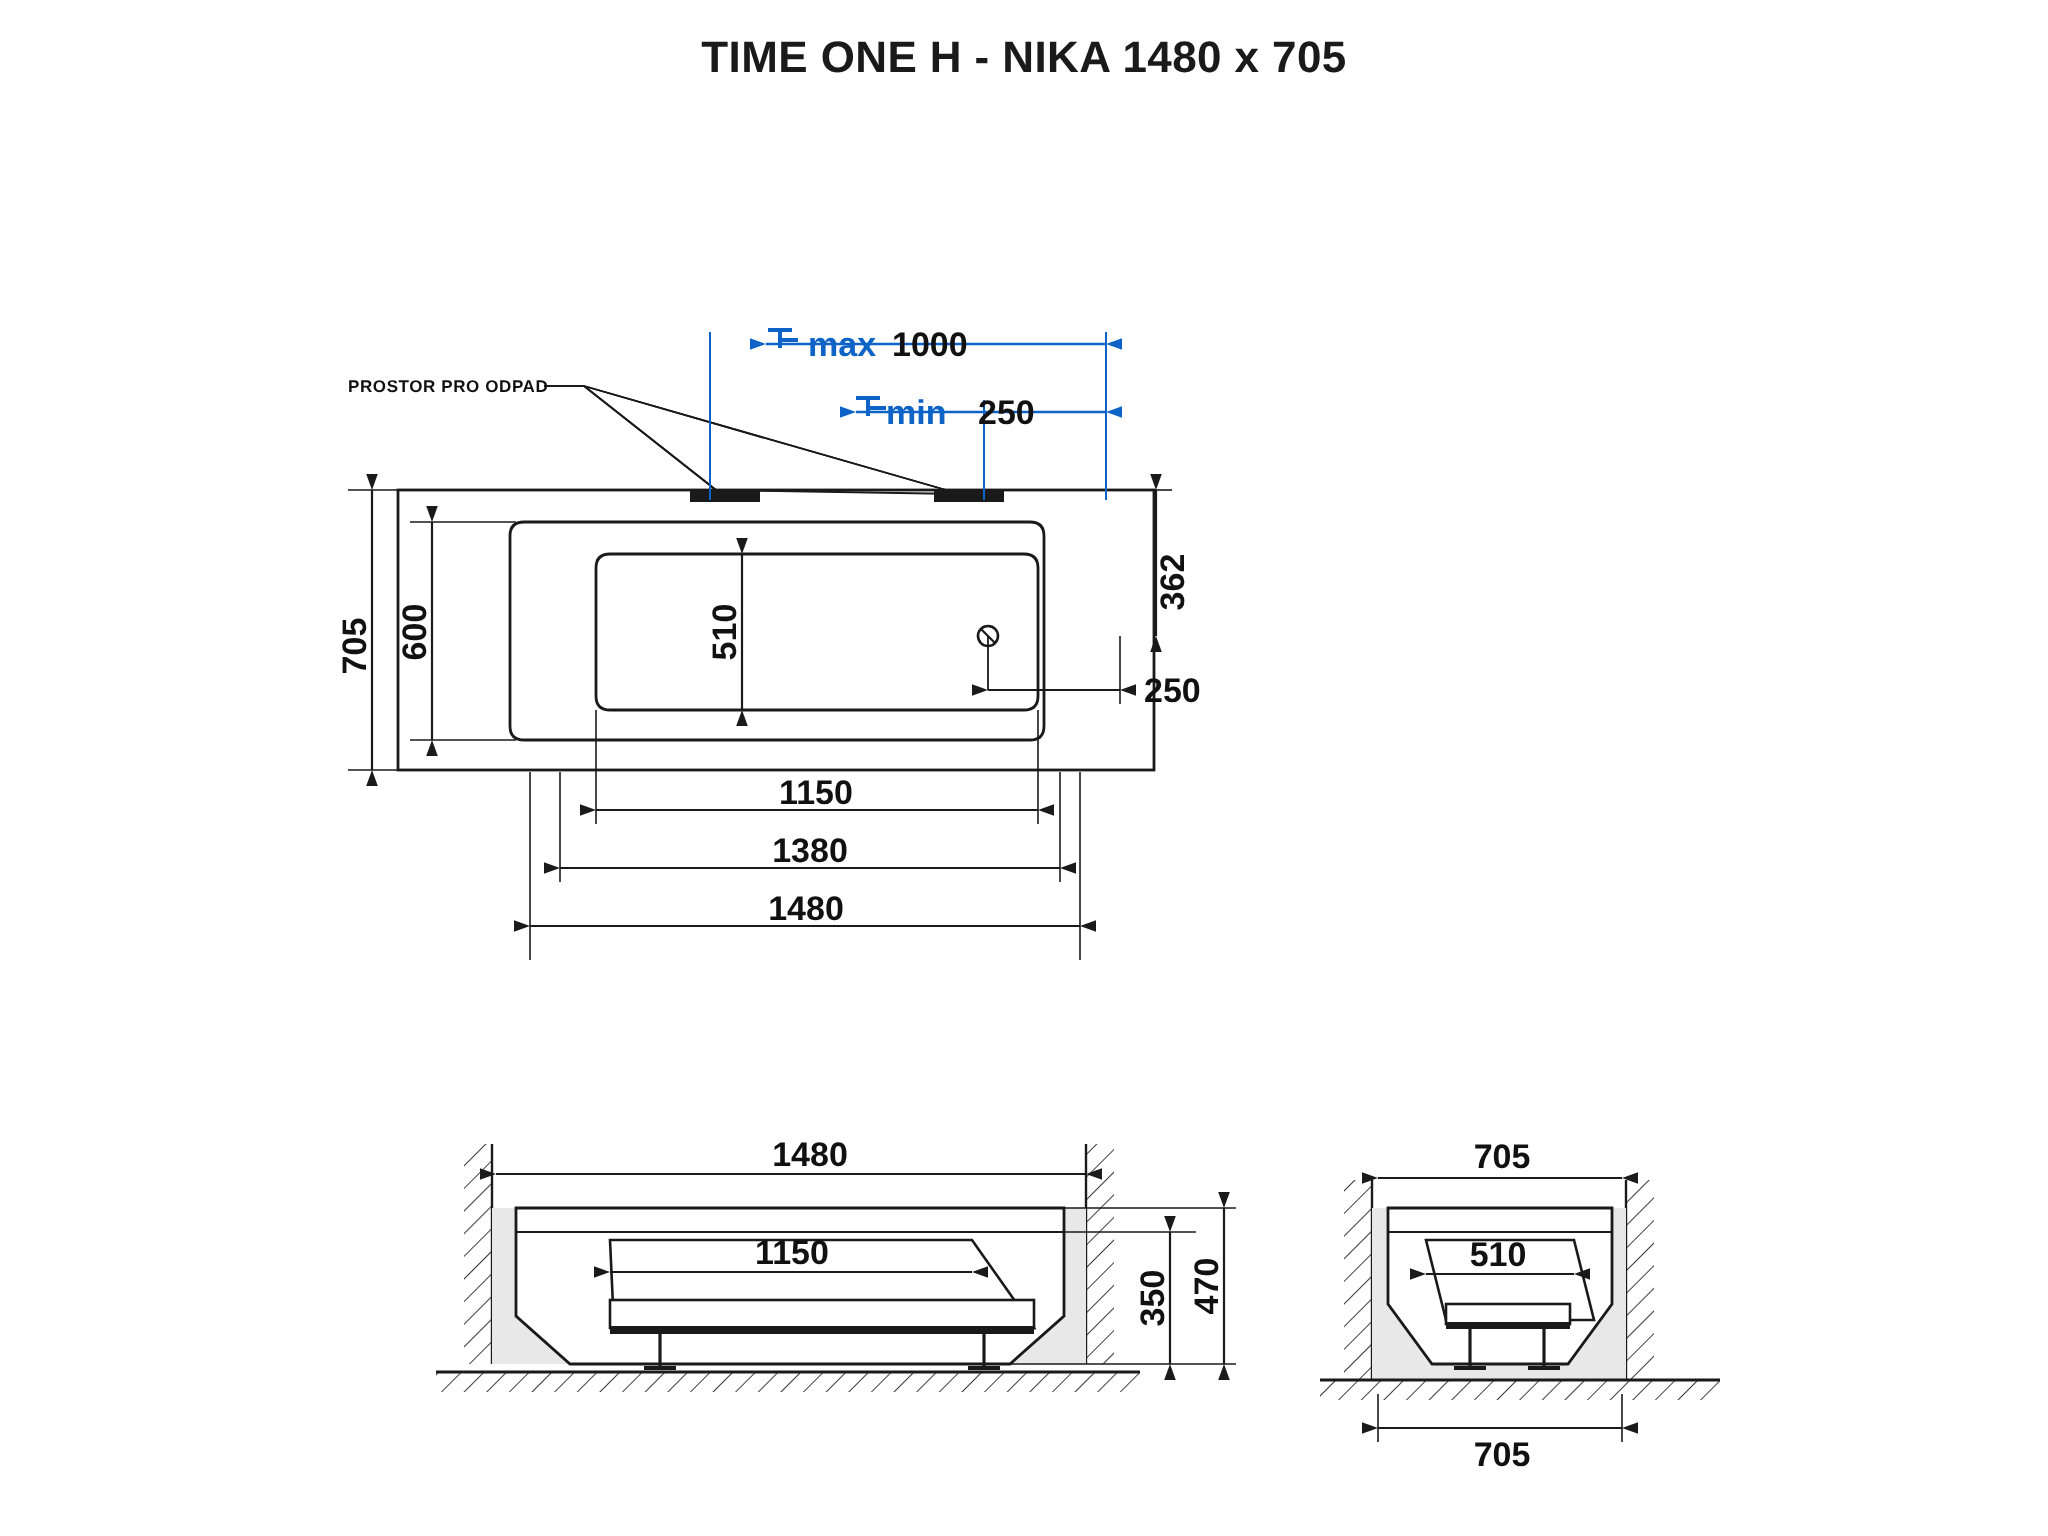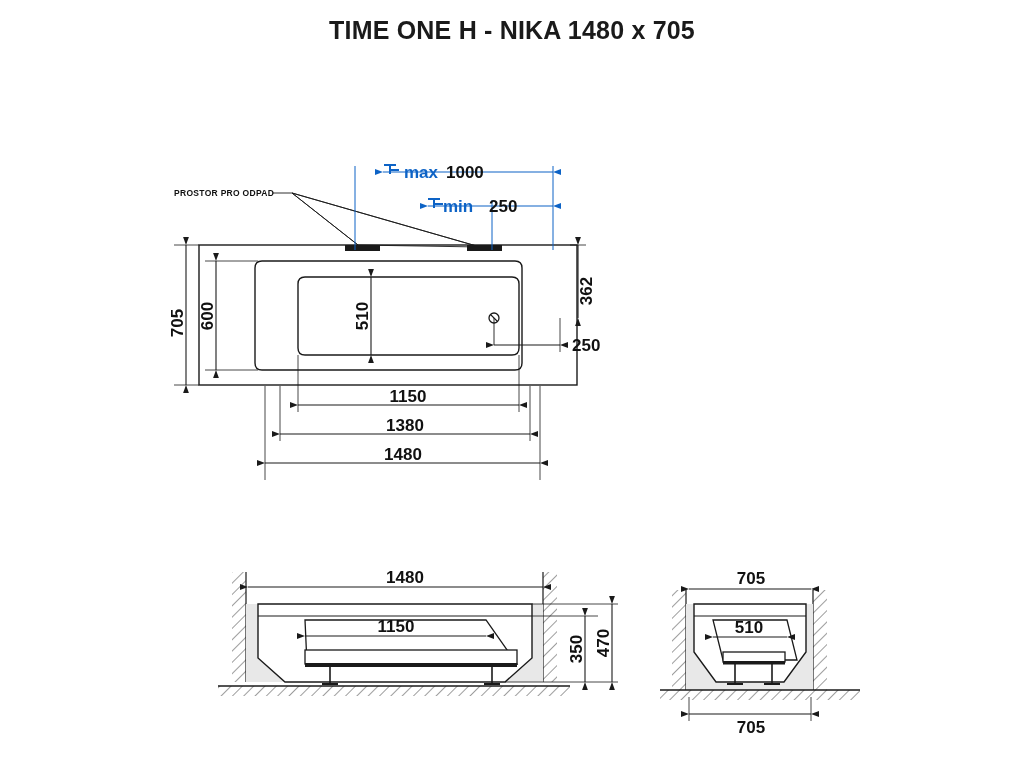--- a/index.html
+++ b/index.html
@@ -14,21 +14,21 @@
     font-family: "Liberation Sans", sans-serif;
     color: #111111;
     overflow: hidden;
   }
   .title {
     position: absolute;
     top: 16px;
     left: 0;
     width: 1024px;
     text-align: center;
-    font-size: 25px;
+    font-size: 22px;
     font-weight: bold;
     letter-spacing: 0.2px;
     color: #1a1a1a;
   }
   svg.sheet {
     position: absolute;
     top: 0;
     left: 0;
   }
   text {

